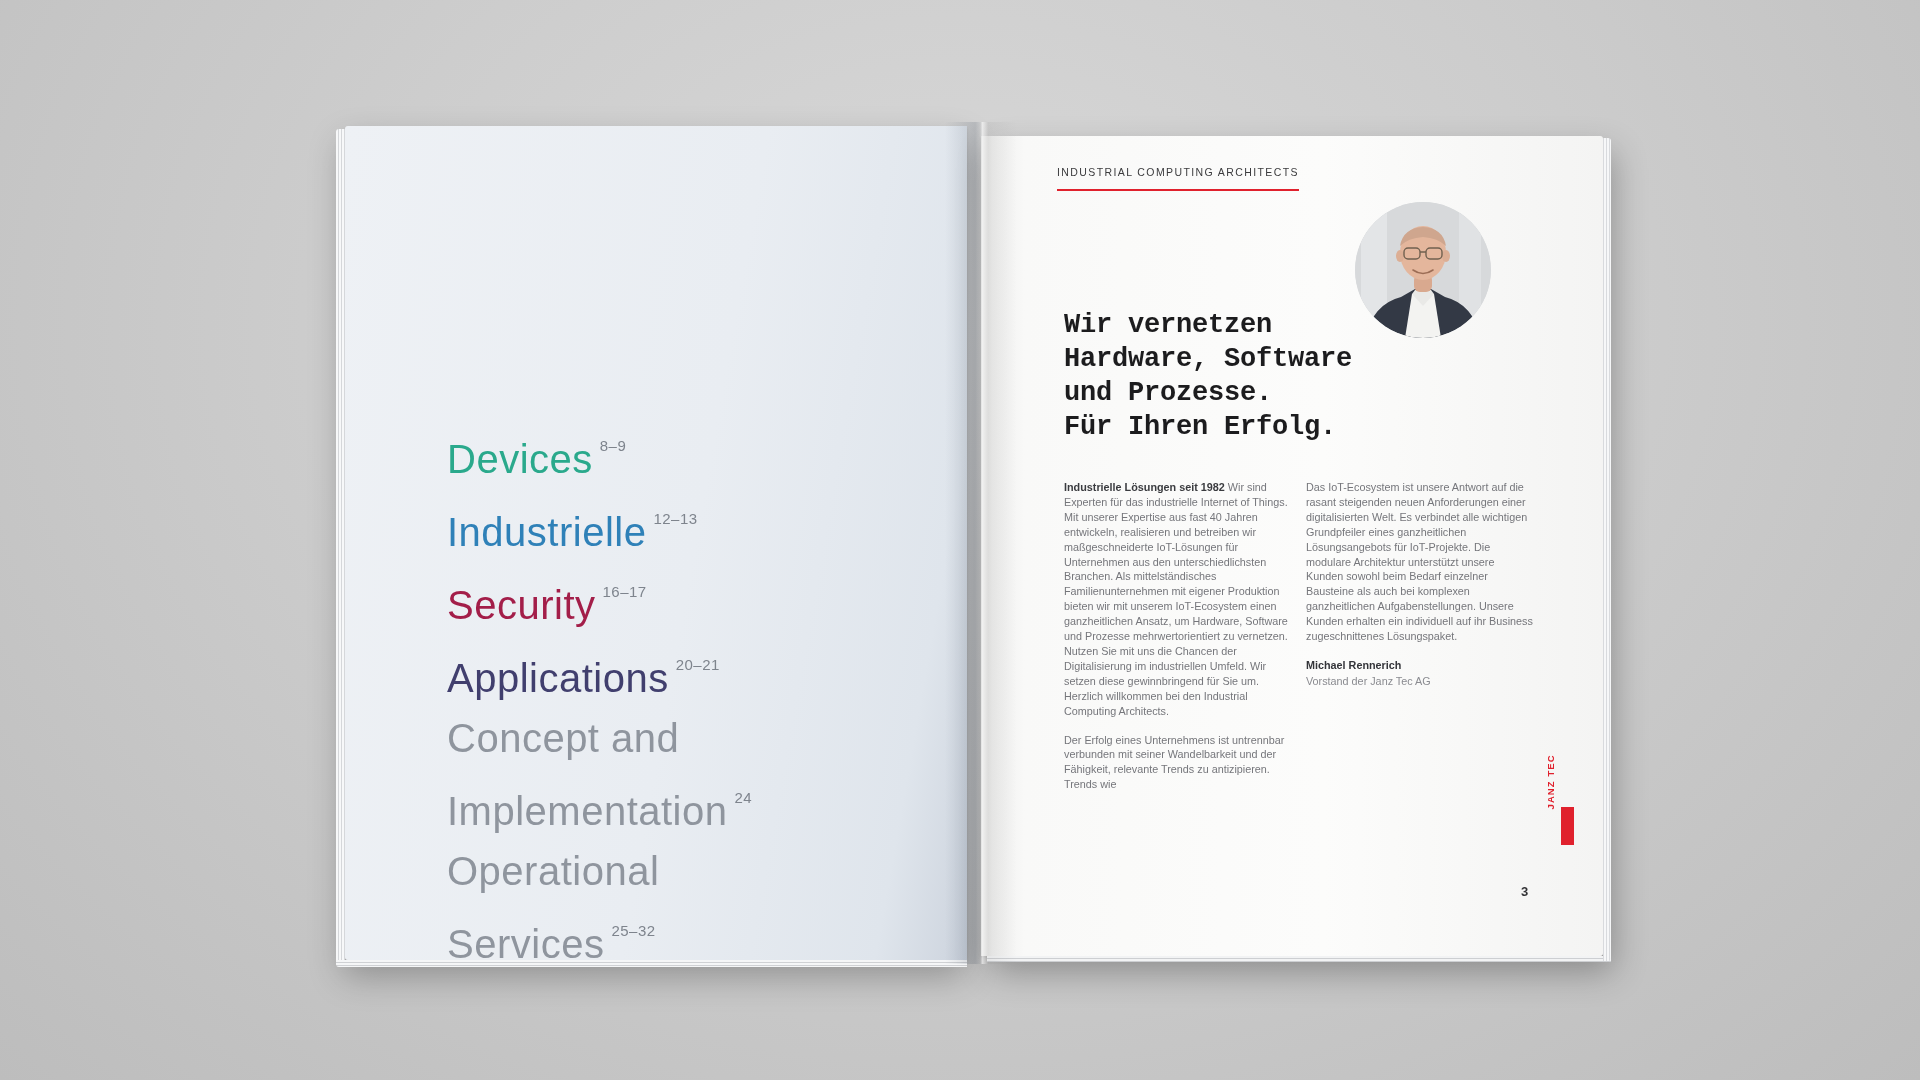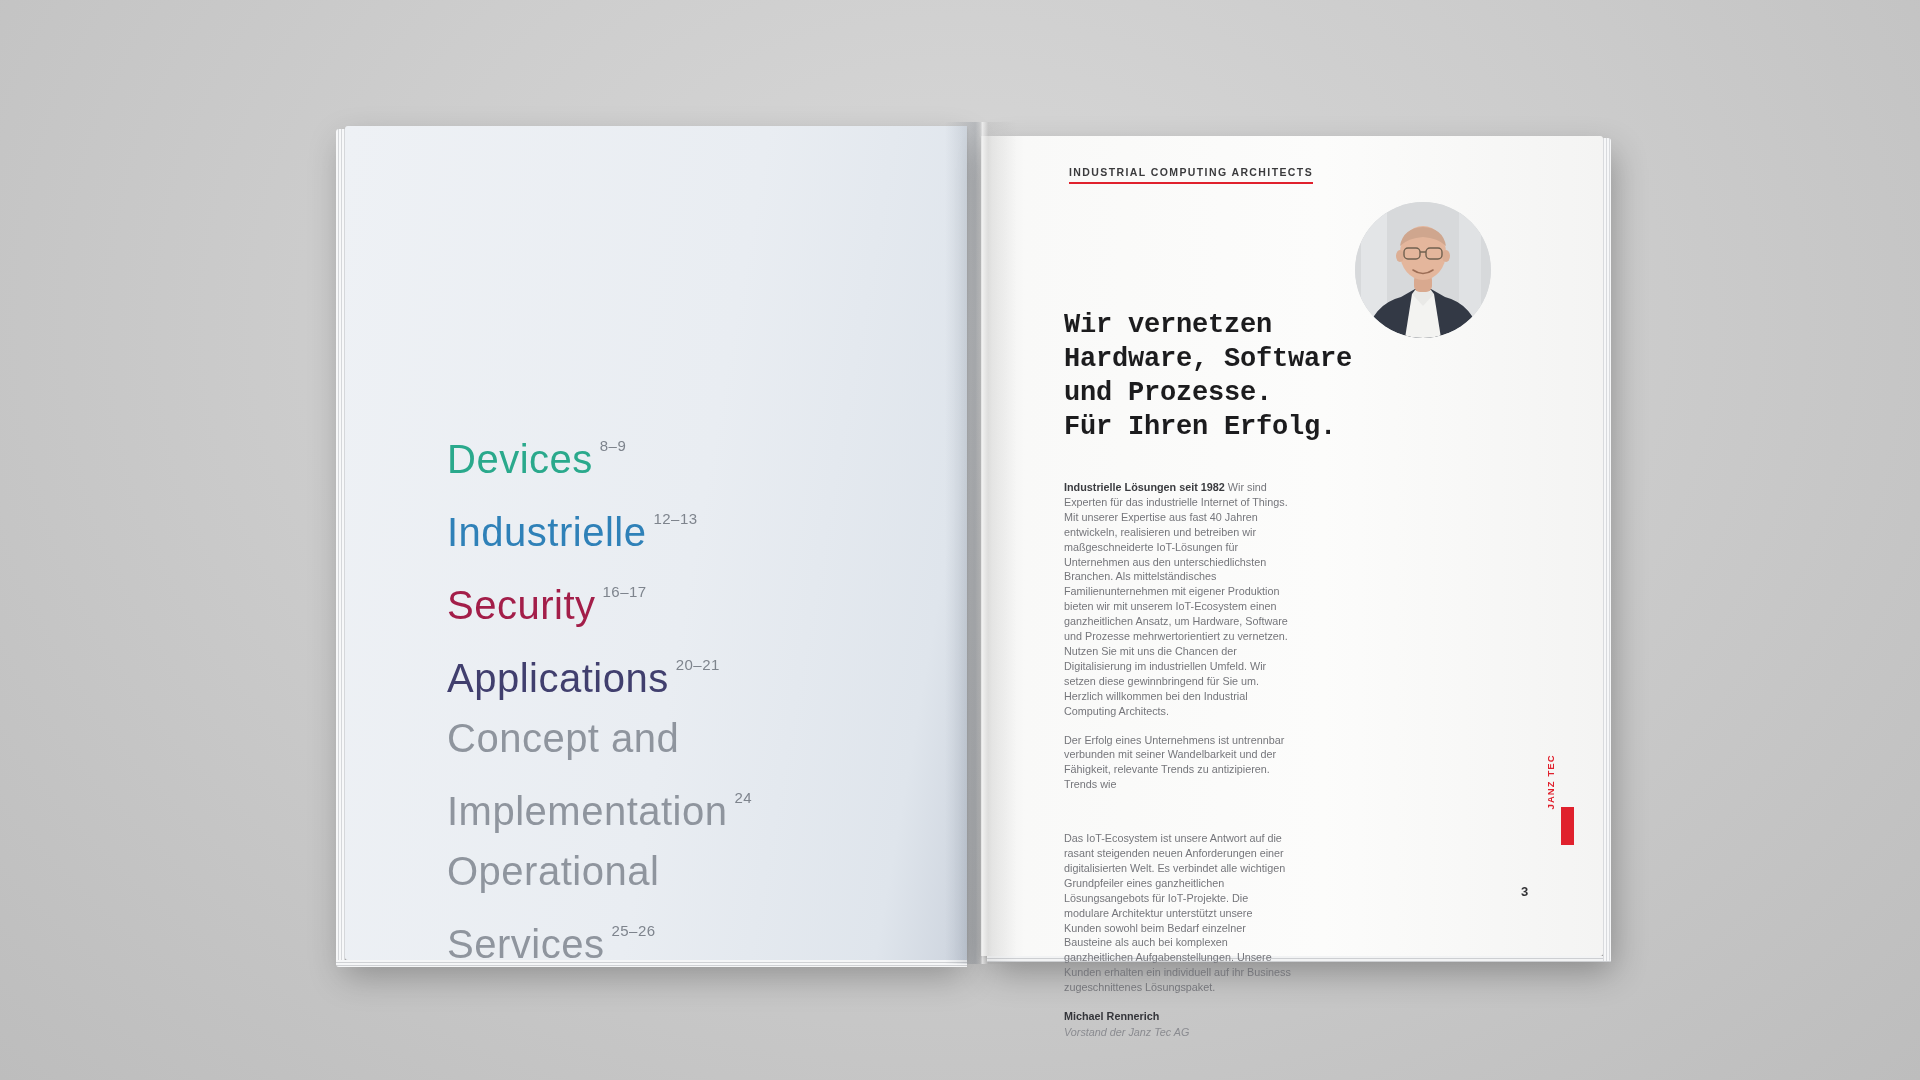--- a/index.html
+++ b/index.html
@@ -31,36 +31,36 @@
   .page-right::after{content:"";position:absolute;right:-8px;top:2px;bottom:-5px;width:8px;border-radius:0 3px 3px 0;
     background:repeating-linear-gradient(90deg,#d8dadd 0 1px,#f6f7f8 1px 3px);}
   .page-right::before{content:"";position:absolute;left:6px;right:-8px;bottom:-6px;height:6px;
     background:repeating-linear-gradient(180deg,#f2f3f4 0 2px,#cdcfd2 2px 3px);}
 
   
   .spine{position:absolute;left:600px;width:72px;top:0;bottom:0;pointer-events:none;
     background:linear-gradient(90deg,rgba(40,55,75,0) 0%,rgba(40,55,75,0.16) 42%,rgba(40,55,75,0.05) 49%,
       rgba(255,255,255,0.55) 52%,rgba(120,120,120,0.10) 60%,rgba(120,120,120,0) 100%);}
 
-  .kicker{position:absolute;left:88px;top:30px;font-size:10.5px;font-weight:bold;
-    letter-spacing:1.4px;color:#3b3b3d;padding-bottom:4px;border-bottom:2.5px solid #e0212d;}
+  .kicker{position:absolute;left:76px;top:30px;font-size:10.5px;font-weight:normal;
+    letter-spacing:1.4px;color:#3b3b3d;padding-bottom:11px;border-bottom:2.5px solid #e0212d;}
 
   .portrait{position:absolute;left:374px;top:66px;width:136px;height:136px;border-radius:50%;
     overflow:hidden;background:#d9dbdd;}
 
   .headline{position:absolute;left:83px;top:172px;font-size:27px;line-height:34px;
     font-weight:bold;color:#1c1c1e;letter-spacing:-0.2px;font-family:Liberation Mono, monospace;}
 
-  .columns{position:absolute;left:83px;top:344px;display:flex;gap:25px;flex-direction:column;}
+  .columns{position:absolute;left:83px;top:344px;display:flex;gap:18px;}
   .col{width:224px;font-size:10.8px;line-height:14.9px;color:#75767b;}
   .col-2{width:228px;}
   .col p{margin:0 0 14px 0;}
   .lead{font-weight:bold;color:#3a3b3f;}
   .sig-name{font-weight:bold;color:#34353a;margin-bottom:1px;}
-  .sig-title{font-style:italic;color:#8a8b90;}
+  .sig-title{color:#8a8b90;}
 
   .side-label{position:absolute;right:47px;top:612px;width:12px;height:60px;}
   .side-label span{position:absolute;left:-24px;top:26px;display:block;width:60px;
     transform:rotate(-90deg);transform-origin:center;font-size:9.5px;font-weight:bold;
     letter-spacing:1.1px;color:#e0212d;white-space:nowrap;}
   .side-bar{position:absolute;right:29px;top:671px;width:13px;height:38px;background:#d9232e;}
 
   .page-num{position:absolute;left:540px;top:748px;font-size:13px;font-weight:bold;color:#333336;}
 </style>
 </head>
@@ -69,21 +69,21 @@
 <div class="stage">
   <div class="book">
 
     <div class="page-left">
       <div class="toc">
         <div class="toc-item"><span style="color: rgb(42, 169, 140);">Devices</span><sup class="toc-pages">8–9</sup></div>
         <div class="toc-item"><span style="color: rgb(47, 129, 184);">Industrielle</span><sup class="toc-pages">12–13</sup></div>
         <div class="toc-item"><span style="color: rgb(163, 30, 73);">Security</span><sup class="toc-pages">16–17</sup></div>
         <div class="toc-item"><span style="color: rgb(65, 63, 110);">Applications</span><sup class="toc-pages">20–21</sup></div>
         <div class="toc-item"><span style="color: rgb(143, 149, 158);">Concept and Implementation</span><sup class="toc-pages">24</sup></div>
-        <div class="toc-item"><span style="color: rgb(143, 149, 158);">Operational Services</span><sup class="toc-pages">25–26</sup></div>
+        <div class="toc-item"><span style="color: rgb(143, 149, 158);">Operational Services</span><sup class="toc-pages">25–32</sup></div>
       </div>
     </div>
 
     <div class="page-right">
 
       <div class="kicker" style="border-bottom-color: rgb(224, 33, 45);">INDUSTRIAL COMPUTING ARCHITECTS</div>
 
       <div class="portrait" title="Portrait photo of a smiling bald man with glasses wearing a dark suit and open white shirt">
         <svg width="136" height="136" viewBox="0 0 136 136">
           <defs>

